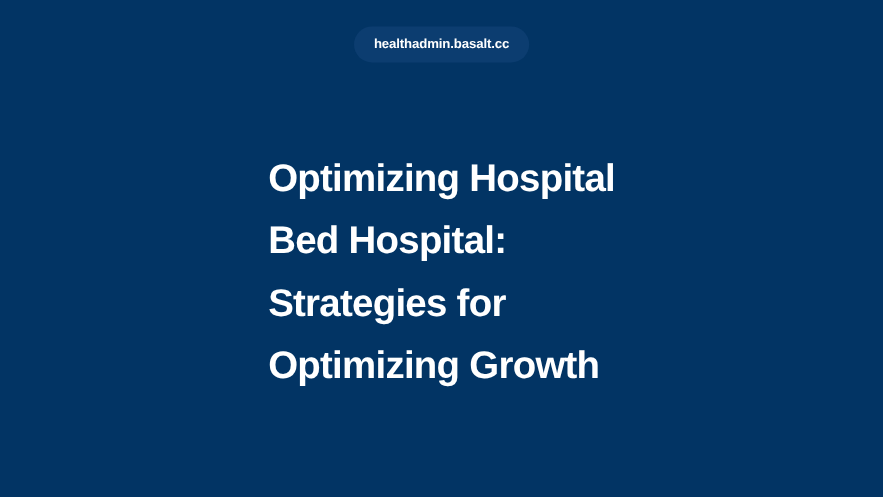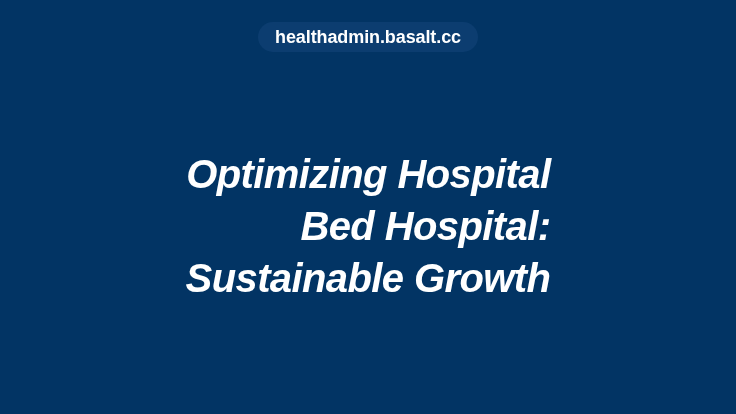--- a/index.html
+++ b/index.html
@@ -36,60 +36,60 @@
 
   .domain-badge {
     display: inline-flex;
     align-items: center;
     justify-content: center;
     height: 30px;
     padding: 0 17px;
     border-radius: 15px;
     background: #0c3d70;
     color: #ffffff;
-    font-size: 18px;
+    font-size: 11px;
     font-weight: bold;
     letter-spacing: -0.1px;
     line-height: 1;
     white-space: nowrap;
   }
 
   
   .headline-wrap {
     flex: 1;
     width: 100%;
     display: flex;
     align-items: center;
     justify-content: center;
     padding: 0 70px;
     margin-top: -14px;
   }
 
   .headline {
-    text-align: right;
+    text-align: left;
     color: #ffffff;
-    font-size: 40px;
+    font-size: 32px;
     font-weight: bold;
     line-height: 52px;
     letter-spacing: -0.6px;
-    font-style: italic;
   }
 
   .headline .line { display: block; white-space: nowrap; }
 </style>
 </head>
 <body>
 
 <div class="slide">
 
   <div class="badge-row">
     <div class="domain-badge">healthadmin.basalt.cc</div>
   </div>
 
   <div class="headline-wrap">
     <h1 class="headline">
       <span class="line">Optimizing Hospital</span>
       <span class="line">Bed Hospital:</span>
-      <span class="line">Sustainable Growth</span>
+      <span class="line">Strategies for</span>
+      <span class="line">Optimizing Growth</span>
     </h1>
   </div>
 
 </div>
 
 </body></html>

